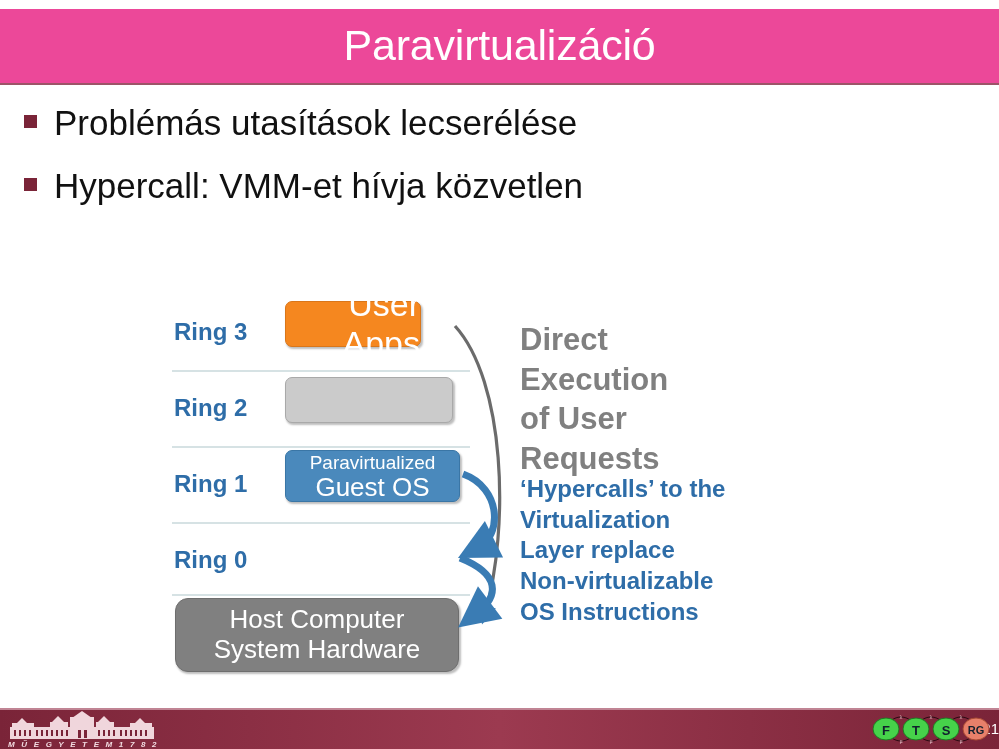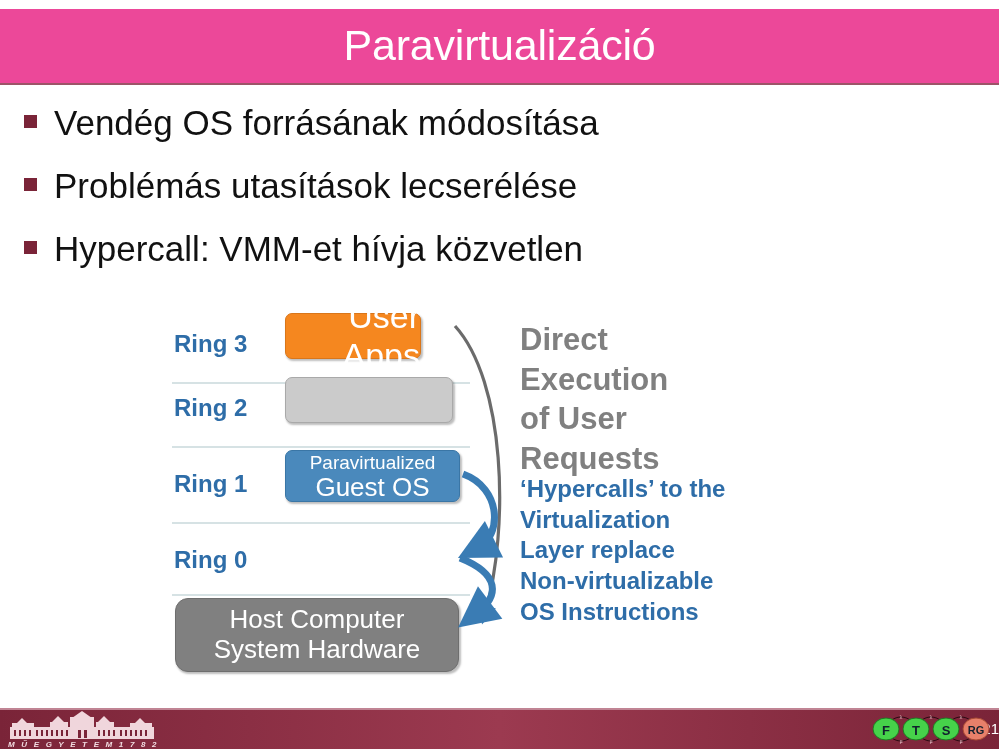--- a/index.html
+++ b/index.html
@@ -260,35 +260,31 @@
 <body>
 
 <div class="slide-header">
   <div class="slide-title">Paravirtualizáció</div>
   <div class="accent-line"></div>
 </div>
 
 <div class="bullet-list">
   <div class="bullet-row">
     <div class="bullet-marker"></div>
-    <div class="bullet-text">Vendég OS forrásának módosítása</div>
-  </div>
-  <div class="bullet-row">
-    <div class="bullet-marker"></div>
     <div class="bullet-text">Problémás utasítások lecserélése</div>
   </div>
   <div class="bullet-row">
     <div class="bullet-marker"></div>
     <div class="bullet-text">Hypercall: VMM-et hívja közvetlen</div>
   </div>
 </div>
 
 <div class="diagram">
 
-  <div class="ring-row" style="top:12px;">
+  <div class="ring-row" style="top:0px;">
     <div class="ring-label">Ring 3</div>
     <div class="ring-box box-userapps">
       <span>User Apps</span>
     </div>
     <div class="ring-sep" style="top:74px;"></div>
   </div>
 
   <div class="ring-row" style="top:76px;">
     <div class="ring-label">Ring 2</div>
     <div class="ring-box box-ring2"></div>

